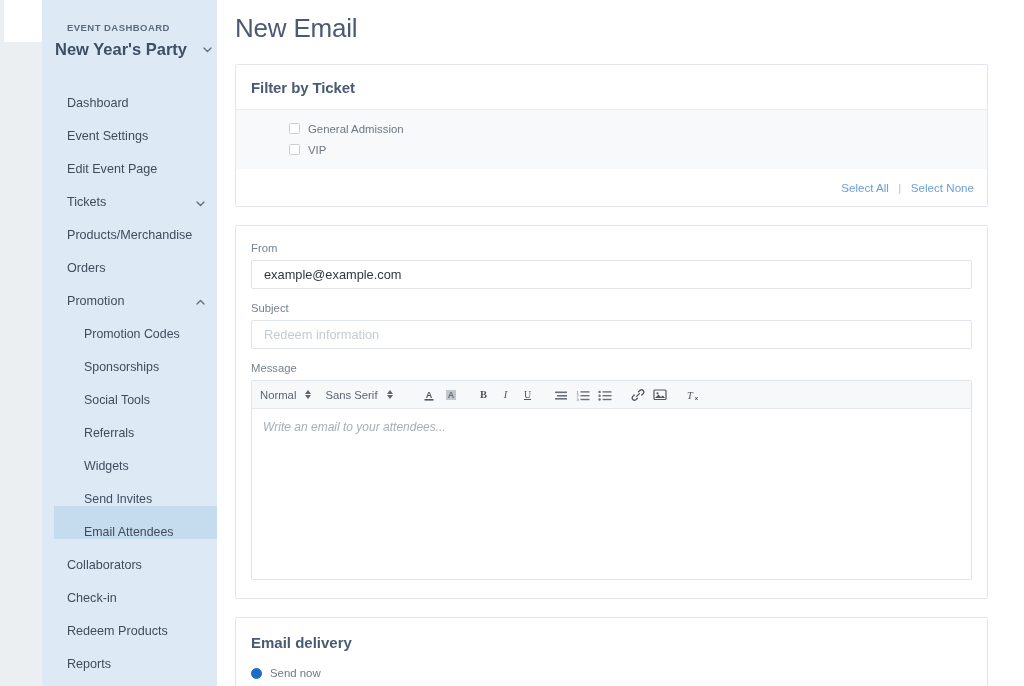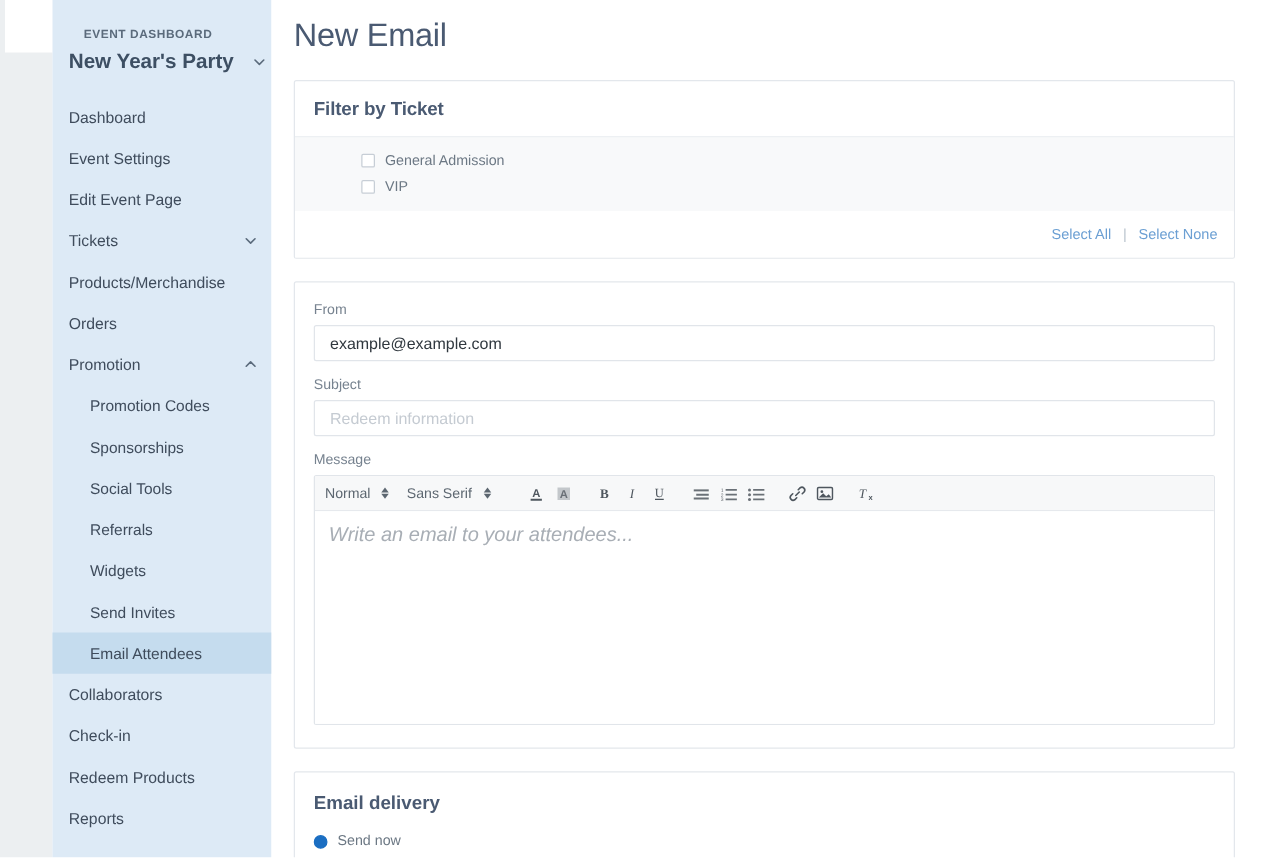--- a/index.html
+++ b/index.html
@@ -51,25 +51,26 @@
   .sb-title {
     font-size: 16.5px; font-weight: bold; color: #3d4f63;
     padding: 7px 0 0 13px;
     display: flex; align-items: center; gap: 15px;
   }
   .chev { display: inline-block; color: #5b6b7c; }
   .chev svg { display:block; }
   .sb-nav { margin-top: 18px; }
   .sb-item {
     height: 33px;
-    display: flex; align-items: center;
+    display: flex; align-items: flex-end;
     padding-left: 13px; padding-right: 11px;
     font-size: 12.6px; color: #3f4c5c;
     cursor: pointer;
     justify-content: space-between;
+    margin-left: 12px;
   }
   .sb-item .lbl { white-space: nowrap; }
   .sb-item.sub { padding-left: 30px; font-size: 12.4px; }
   .sb-item.active { background: #c5dcee; }
 
   
   .main {
     flex: 1 1 auto; height: 686px;
     background: #ffffff;
     padding: 0 36px 0 18px;
@@ -151,21 +152,21 @@
   .tb-group { display: flex; align-items: center; }
   .tb-btn {
     width: 22px; height: 22px; cursor: pointer;
     display: flex; align-items: center; justify-content: center;
     color: #4e565e; font-size: 12.5px;
   }
   .tb-gap { width: 11px; }
   .editor-area {
     height: 170px; background: #ffffff;
     padding: 11px 11px 0 11px;
-    font-size: 16px; font-style: italic; color: #a8aeb5;
+    font-size: 12px; font-style: italic; color: #a8aeb5;
     cursor: text;
   }
 
   
   .delivery-body { padding: 16px 15px 18px 15px; }
   .delivery-body h2 {
     margin: 0 0 12px 0; font-size: 15px; font-weight: bold; color: #4a5a72;
   }
   .radio-row { display: flex; align-items: center; height: 20px; cursor: pointer; }
   .radio {

